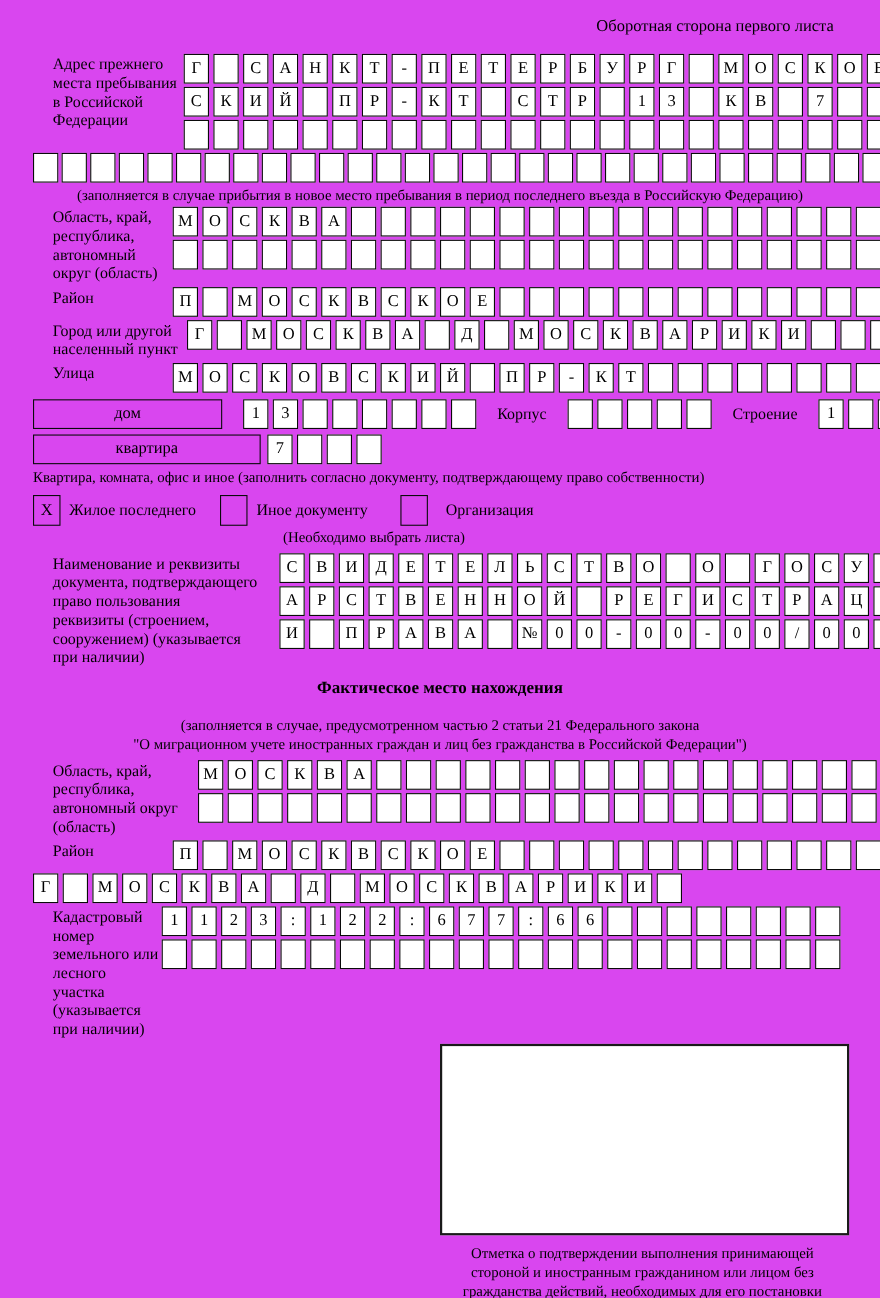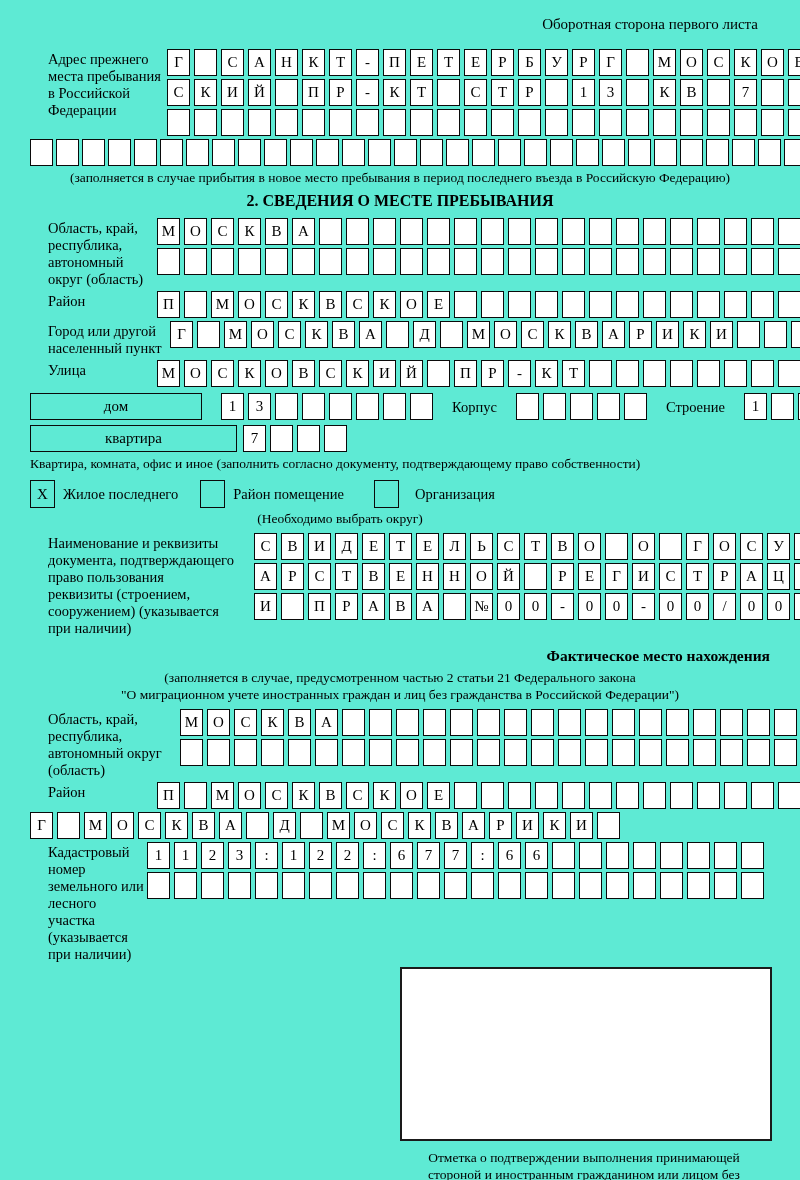--- a/index.html
+++ b/index.html
@@ -1,33 +1,33 @@
 <!DOCTYPE html>
 <html><head>
 <meta charset="utf-8">
 <style>
   html,body { margin:0; padding:0; background:#fff; }
   .page {
     position:relative; width:800px; height:1180px; box-sizing:border-box;
-    padding:16px 30px 0 30px; background:#5eead4; color:#000;
+    padding:16px 30px 0 30px; background:#d946ef; color:#000;
     font-family:"Liberation Serif","DejaVu Serif",serif; overflow:hidden;
   }
   .side-title { text-align:right; font-size:15px; padding-right:12px; margin-bottom:16px; }
 
   .frow { display:flex; align-items:flex-start; margin-bottom:3px; }
   .flabel { flex:none; font-size:14.5px; line-height:17px; white-space:pre-line; padding-left:18px; padding-top:2px; box-sizing:border-box; }
   .rows { display:flex; flex-direction:column; gap:3px; }
   .cellrow { display:flex; gap:4px; }
   .cellrow.tight { gap:3px; }
   .cell { flex:none; width:21px; height:25px; border:1.6px solid #0a0a0a; font-size:15px; line-height:25px; text-align:center; background:#fff; }
 
   .caption { font-size:13.5px; margin:4px 0 2px 0; }
   .caption.center { text-align:center; }
   .heading { text-align:center; font-weight:bold; font-size:16px; margin:6px 0 8px 0; }
-  .subheading { text-align:right; font-weight:bold; font-size:15.5px; margin:10px 0 4px 0; }
+  .subheading { text-align:center; font-weight:bold; font-size:15.5px; margin:10px 0 16px 0; }
   .note-center { text-align:center; font-size:13.5px; line-height:17px; }
 
   .bigfield { flex:none; border:1.6px solid #0a0a0a; height:25px; line-height:25px; text-align:center; font-size:15px; box-sizing:content-box; }
   .inline-label { flex:none; font-size:14.5px; line-height:28px; }
   .chk { flex:none; width:23px; height:26px; border:1.6px solid #0a0a0a; text-align:center; font-size:15px; line-height:26px; }
 
   .dom-row { gap:19px; margin-top:6px; margin-bottom:0; }
   .kv-row { gap:6px; margin-top:4px; margin-bottom:0; }
   .mesto-row { align-items:center; margin-top:8px; }
   .mesto-note { width:420px; margin-left:100px; text-align:center; font-size:13.5px; margin-top:2px; }
@@ -155,21 +155,20 @@
       <span class="cell"></span>
       <span class="cell"></span>
       <span class="cell"></span>
       <span class="cell"></span>
       <span class="cell"></span>
       <span class="cell"></span>
       <span class="cell"></span>
     </div>
   <div class="caption center">(заполняется в случае прибытия в новое место пребывания в период последнего въезда в Российскую Федерацию)</div>
 
-  <div class="heading">2. СВЕДЕНИЯ О МЕСТЕ ПРЕБЫВАНИЯ</div>
 
   <div class="frow">
     <div class="flabel" style="width:127px">Область, край,
 республика,
 автономный
 округ (область)</div>
     <div class="rows">
       <div class="cellrow">
           <span class="cell">М</span>
           <span class="cell">О</span>
@@ -353,25 +352,25 @@
         <span class="cell"></span>
         <span class="cell"></span>
       </div>
   </div>
   <div class="caption">Квартира, комната, офис и иное (заполнить согласно документу, подтверждающему право собственности)</div>
 
   <div class="frow mesto-row">
     <span class="chk">X</span>
     <span class="inline-label" style="margin-left:8px;margin-right:22px">Жилое последнего</span>
     <span class="chk"></span>
-    <span class="inline-label" style="margin-left:8px;margin-right:30px">Район помещение</span>
+    <span class="inline-label" style="margin-left:8px;margin-right:30px">Иное документу</span>
     <span class="chk"></span>
     <span class="inline-label" style="margin-left:16px">Организация</span>
   </div>
-  <div class="mesto-note">(Необходимо выбрать округ)</div>
+  <div class="mesto-note">(Необходимо выбрать листа)</div>
 
   <div class="frow" style="margin-top:6px">
     <div class="flabel" style="width:224px">Наименование и реквизиты
 документа, подтверждающего
 право пользования
 реквизиты (строением,
 сооружением) (указывается
 при наличии)</div>
     <div class="rows">
       <div class="cellrow">

